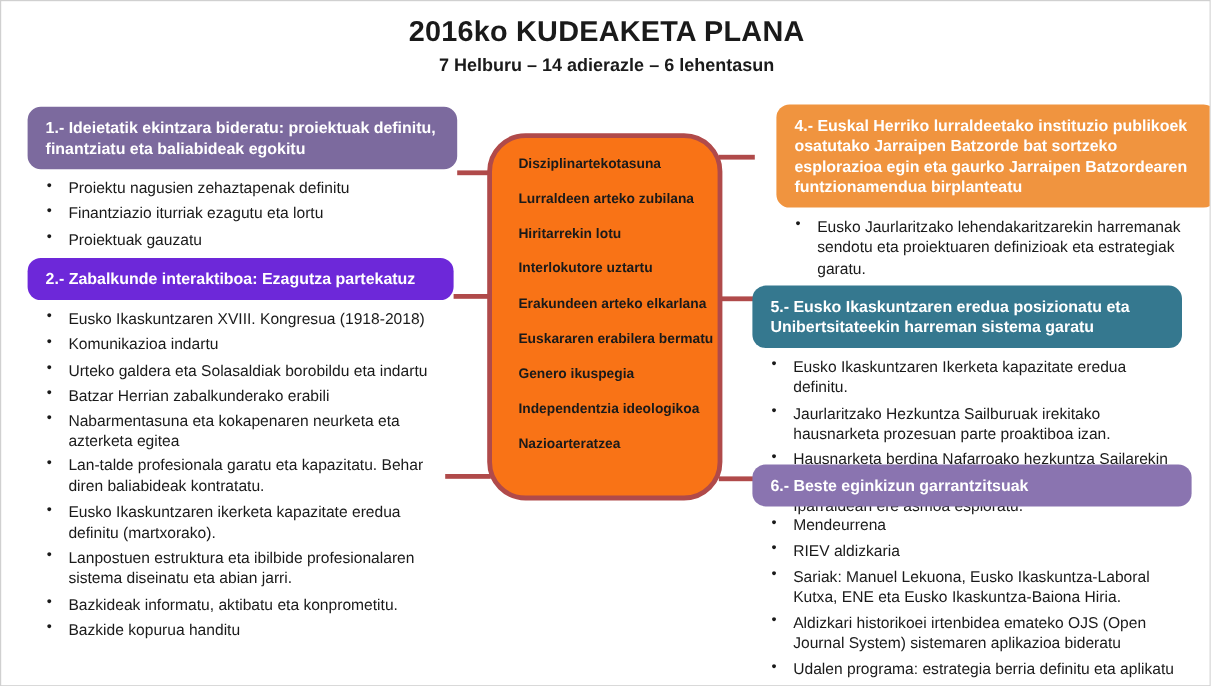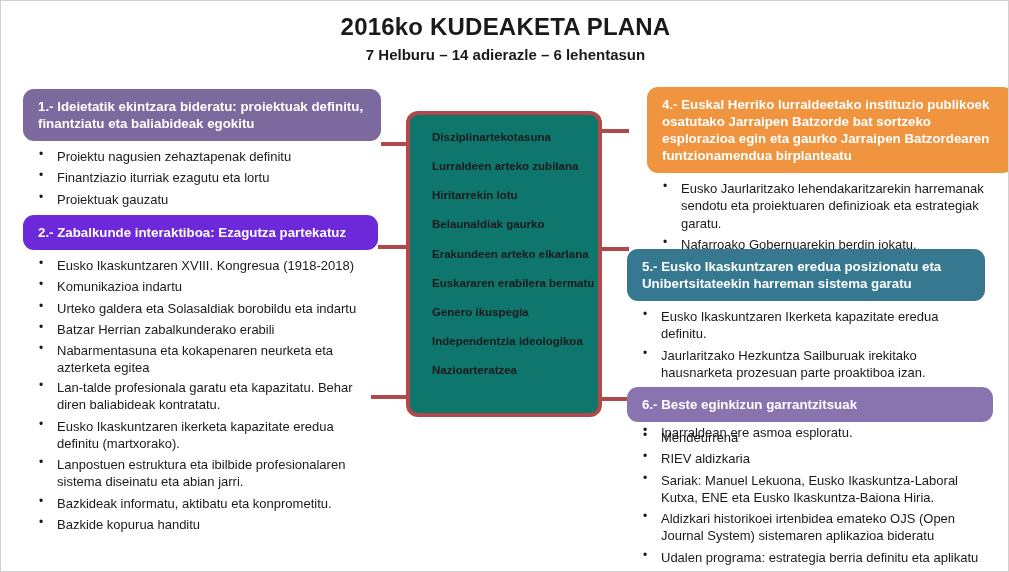--- a/index.html
+++ b/index.html
@@ -51,22 +51,22 @@
   }
 
   
   #center-box {
     position: absolute;
     left: 405px;
     top: 110px;
     width: 196px;
     height: 306px;
     border: 4px solid #b04a4a;
-    border-radius: 12px;
-    background: #0f766e;
+    border-radius: 32px;
+    background: #f97316;
     box-sizing: border-box;
     z-index: 3;
     padding: 16px 0 0 0;
   }
   #center-list {
     list-style: none;
     margin: 0;
     padding: 0 6px 0 22px;
   }
   #center-list li {
@@ -120,21 +120,21 @@
 
   #obj-2 { left: 22px;  top: 214px; width: 355px; }
   #obj-2 .obj-header { background: #6d28d9; width: 355px; }
 
   #obj-3 { left: 22px;  top: 371px; width: 348px; }
   #obj-3 .obj-header { background: #4aadc9; width: 348px; }
 
   #obj-4 { left: 646px; top: 86px;  width: 367px; }
   #obj-4 .obj-header { background: #f0943f; width: 367px; }
 
-  #obj-5 { left: 626px; top: 237px; width: 358px; margin-top: 11px; }
+  #obj-5 { left: 626px; top: 237px; width: 358px; }
   #obj-5 .obj-header { background: #35788f; width: 358px; }
 
   #obj-6 { left: 626px; top: 386px; width: 366px; }
   #obj-6 .obj-header { background: #8a74b0; width: 366px; }
 
 </style>
 </head>
 <body>
 
 <div id="slide">
@@ -150,21 +150,21 @@
 
   <div class="connector" style="left:598px; top:128px; width:30px;"></div>
   <div class="connector" style="left:598px; top:246px; width:30px;"></div>
   <div class="connector" style="left:598px; top:396px; width:30px;"></div>
 
   <div id="center-box">
     <ul id="center-list">
       <li>Disziplinartekotasuna</li>
       <li>Lurraldeen arteko zubilana</li>
       <li>Hiritarrekin lotu</li>
-      <li>Belaunaldiak gaurko</li>
+      <li>Interlokutore uztartu</li>
       <li>Erakundeen arteko elkarlana</li>
       <li>Euskararen erabilera bermatu</li>
       <li>Genero ikuspegia</li>
       <li>Independentzia ideologikoa</li>
       <li>Nazioarteratzea</li>
     </ul>
   </div>
 
   <div class="obj" id="obj-1">
     <div class="obj-header">1.- Ideietatik ekintzara bideratu: proiektuak definitu, finantziatu eta baliabideak egokitu</div>

